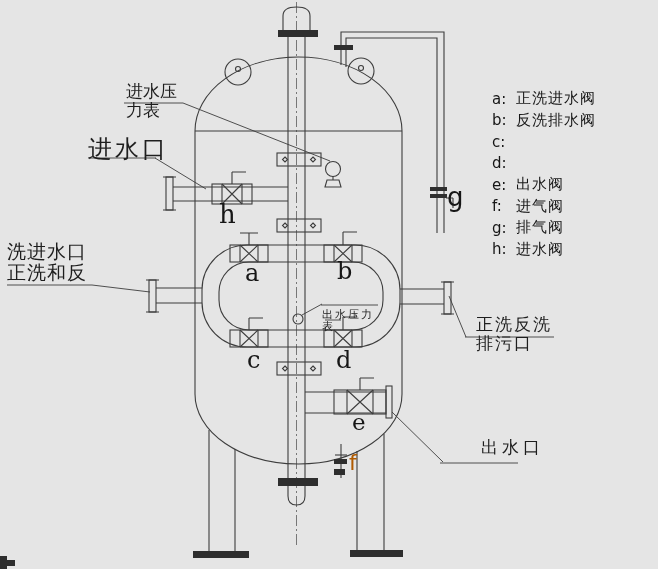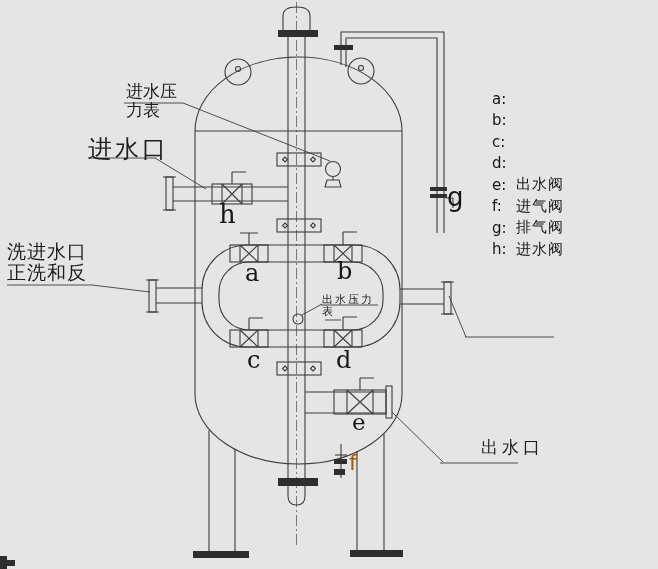--- a/index.html
+++ b/index.html
@@ -181,43 +181,49 @@
     <div>力表</div>
   </div>
 
   <div class="lbl" style="left:88px;top:136px;font-size:24px;letter-spacing:3px;">进水口</div>
 
   <div class="lbl" style="left:7px;top:241px;font-size:19px;letter-spacing:1px;">
     <div>洗进水口</div>
     <div>正洗和反</div>
   </div>
 
-  <div class="lbl" style="left:322px;top:294px;font-size:11px;letter-spacing:2px;">
+  <div class="lbl" style="left:322px;top:309px;font-size:11px;letter-spacing:2px;">
     <div>出水压力</div>
     <div>表</div>
   </div>
 
+  <div class="lbl" style="left:476px;top:315px;font-size:17px;letter-spacing:2px;">
+    <div>正洗反洗</div>
+    <div>排污口</div>
+  </div>
 
   <div class="lbl" style="left:449px;top:438px;font-size:17px;letter-spacing:4px;margin-left:32px;">出水口</div>
 
   <div class="tag" style="left:245px;top:259px;font-size:24px;">a</div>
   <div class="tag" style="left:337px;top:257px;font-size:24px;">b</div>
   <div class="tag" style="left:247px;top:346px;font-size:24px;">c</div>
   <div class="tag" style="left:336px;top:346px;font-size:24px;">d</div>
   <div class="tag" style="left:352px;top:409px;font-size:23px;">e</div>
   <div class="tag tag-sans" style="left:349px;top:450px;font-size:22px;color:#b05a00;">f</div>
   <div class="tag tag-sans" style="left:447px;top:182px;font-size:26px;">g</div>
   <div class="tag" style="left:219px;top:199px;font-size:26px;">h</div>
 
   <div id="legend">
     <div class="legend-row">
       <span class="legend-key">a:</span>
+      <span class="legend-label">正洗进水阀</span>
     </div>
     <div class="legend-row">
       <span class="legend-key">b:</span>
+      <span class="legend-label">反洗排水阀</span>
     </div>
     <div class="legend-row">
       <span class="legend-key">c:</span>
     </div>
     <div class="legend-row">
       <span class="legend-key">d:</span>
     </div>
     <div class="legend-row">
       <span class="legend-key">e:</span>
       <span class="legend-label">出水阀</span>

